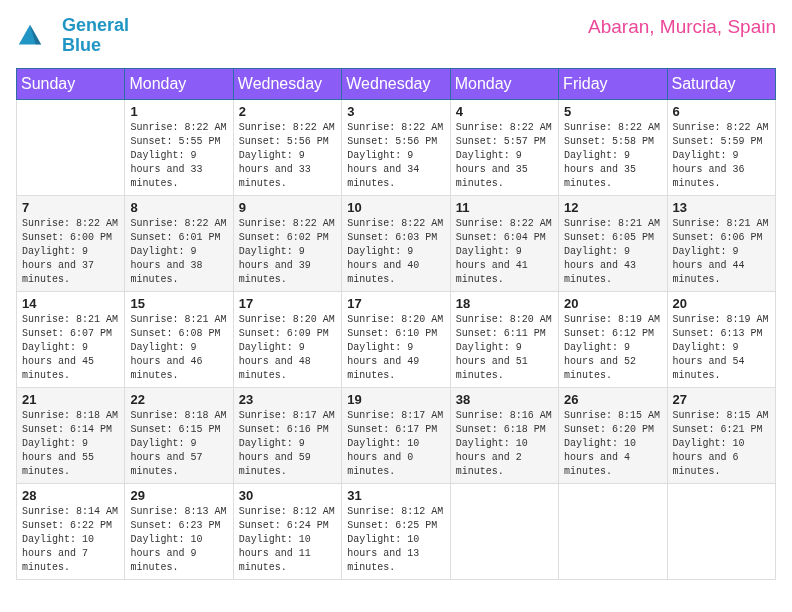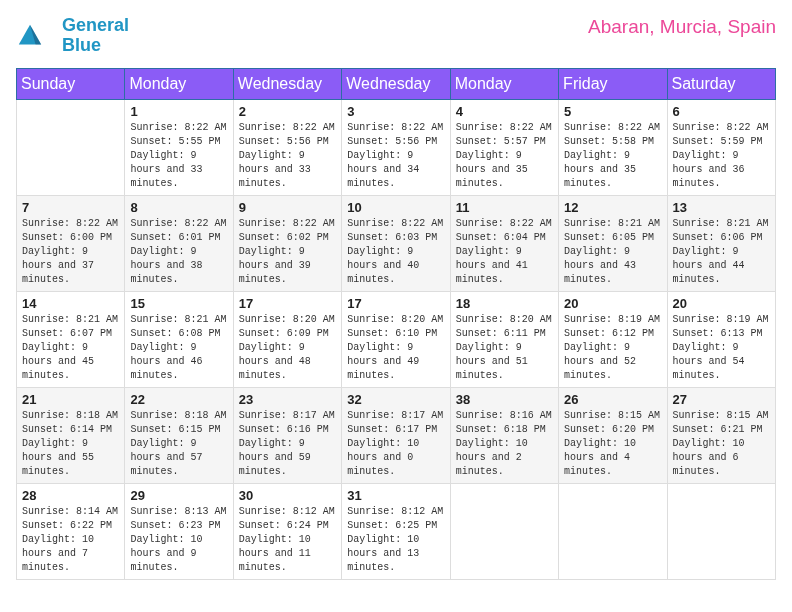--- a/index.html
+++ b/index.html
@@ -214,21 +214,21 @@
         </td>
         <td>
           <span class="day-number">22</span>
           <div class="day-info">Sunrise: 8:18 AM<br>Sunset: 6:15 PM<br>Daylight: 9 hours and 57 minutes.</div>
         </td>
         <td>
           <span class="day-number">23</span>
           <div class="day-info">Sunrise: 8:17 AM<br>Sunset: 6:16 PM<br>Daylight: 9 hours and 59 minutes.</div>
         </td>
         <td>
-          <span class="day-number">32</span>
+          <span class="day-number">19</span>
           <div class="day-info">Sunrise: 8:17 AM<br>Sunset: 6:17 PM<br>Daylight: 10 hours and 0 minutes.</div>
         </td>
         <td>
           <span class="day-number">38</span>
           <div class="day-info">Sunrise: 8:16 AM<br>Sunset: 6:18 PM<br>Daylight: 10 hours and 2 minutes.</div>
         </td>
         <td>
           <span class="day-number">26</span>
           <div class="day-info">Sunrise: 8:15 AM<br>Sunset: 6:20 PM<br>Daylight: 10 hours and 4 minutes.</div>
         </td>

